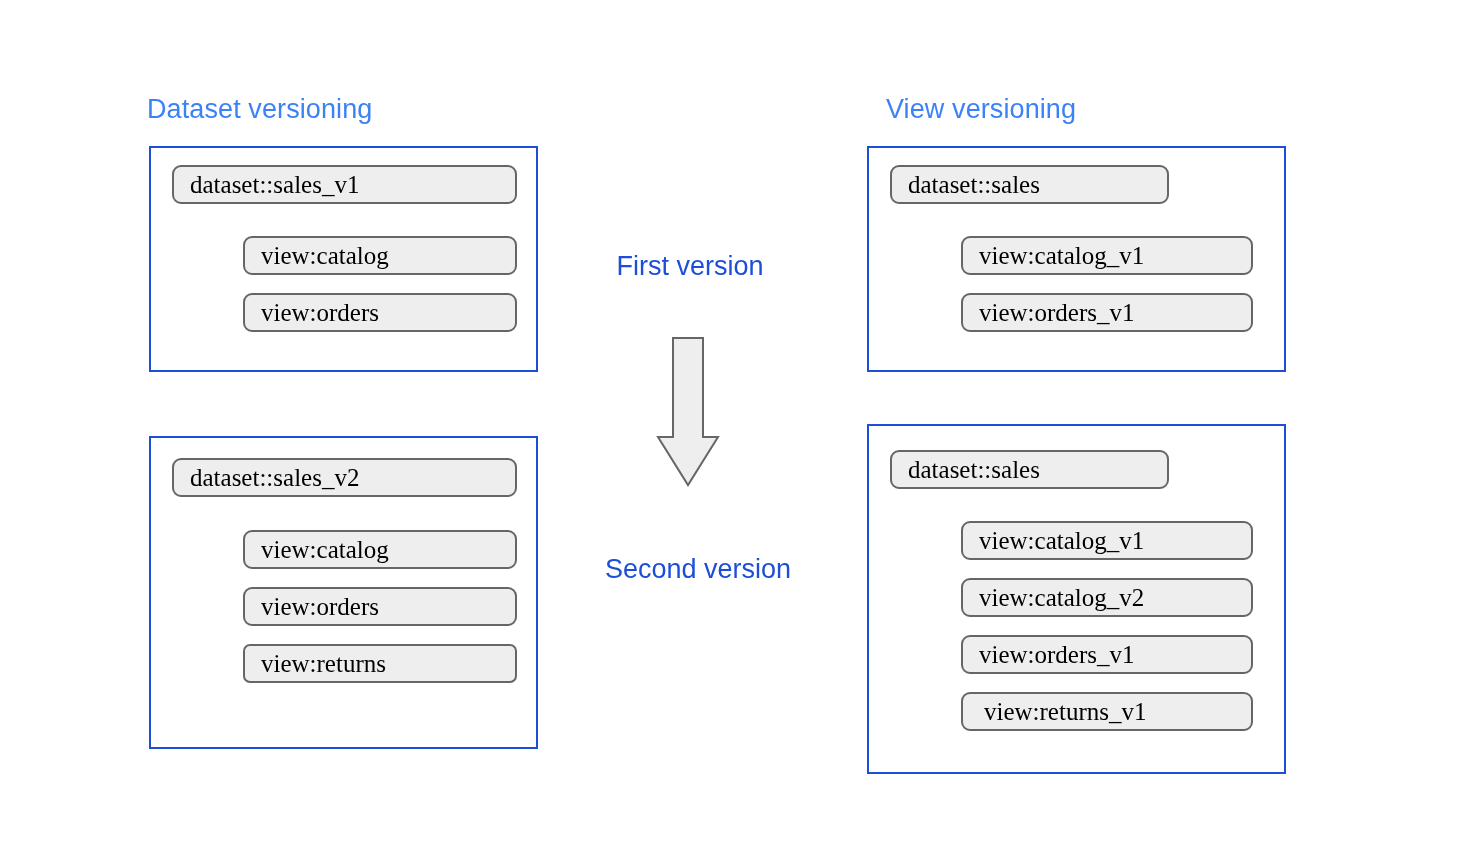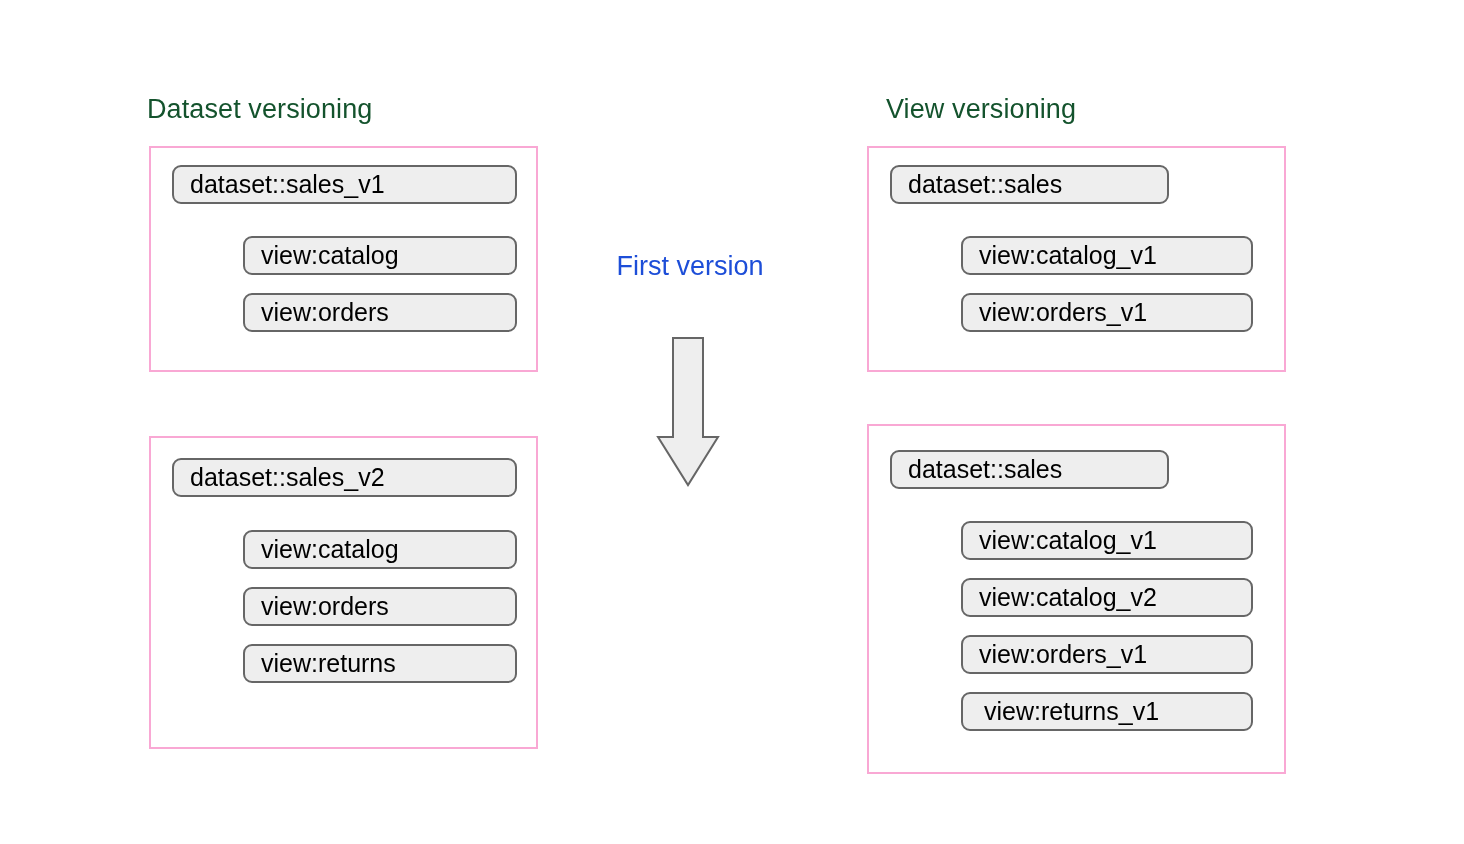--- a/index.html
+++ b/index.html
@@ -24,33 +24,34 @@
     top: 0;
     width: 1464px;
     height: 844px;
   }
 
   
   .section-title {
     position: absolute;
     font-size: 27px;
     line-height: 32px;
-    color: #14532d;
+    color: #3b82f6;
     white-space: nowrap;
     letter-spacing: 0.1px;
   }
   #title-dataset-versioning { left: 147px; top: 93px; }
   #title-view-versioning   { left: 886px; top: 93px; }
 
   
   .panel {
     position: absolute;
     background: #ffffff;
-    border: 2px solid #f9a8d4;
+    border: 2px solid #1d4ed8;
     box-sizing: border-box;
+    font-family: Liberation Serif, serif;
   }
   #panel-dataset-v1 { left: 149px; top: 146px; width: 389px; height: 226px; }
   #panel-dataset-v2 { left: 149px; top: 436px; width: 389px; height: 313px; }
   #panel-view-v1    { left: 867px; top: 146px; width: 419px; height: 226px; }
   #panel-view-v2    { left: 867px; top: 424px; width: 419px; height: 350px; }
 
   
   .chip {
     position: absolute;
     background: #eeeeee;
@@ -115,31 +116,32 @@
   </div>
 
   <div class="panel col-left" id="panel-dataset-v2">
 
     <div class="chip dataset-chip" style="top:20px;">dataset::sales_v2</div>
 
     <div class="chip view-chip" style="top:92px;">view:catalog</div>
 
     <div class="chip view-chip" style="top:149px;">view:orders</div>
 
-    <div class="chip view-chip" style="top:206px;">view:returns</div>
+    <div class="chip view-chip" style="top:206px;border-radius:7px;">view:returns</div>
   </div>
 
   <div class="center-label" id="label-first-version">First version</div>
 
   <div id="down-arrow">
     <svg width="64" height="150" viewBox="0 0 64 150" xmlns="http://www.w3.org/2000/svg">
       <polygon points="17,1 47,1 47,100 62,100 32,148 2,100 17,100" fill="#eeeeee" stroke="#666666" stroke-width="2" stroke-linejoin="miter"></polygon>
     </svg>
   </div>
 
+  <div class="center-label" id="label-second-version">Second version</div>
 
   <div class="section-title" id="title-view-versioning">View versioning</div>
 
   <div class="panel col-right" id="panel-view-v1">
 
     <div class="chip dataset-chip" style="top:17px;">dataset::sales</div>
 
     <div class="chip view-chip" style="top:88px;">view:catalog_v1</div>
 
     <div class="chip view-chip" style="top:145px;">view:orders_v1</div>

